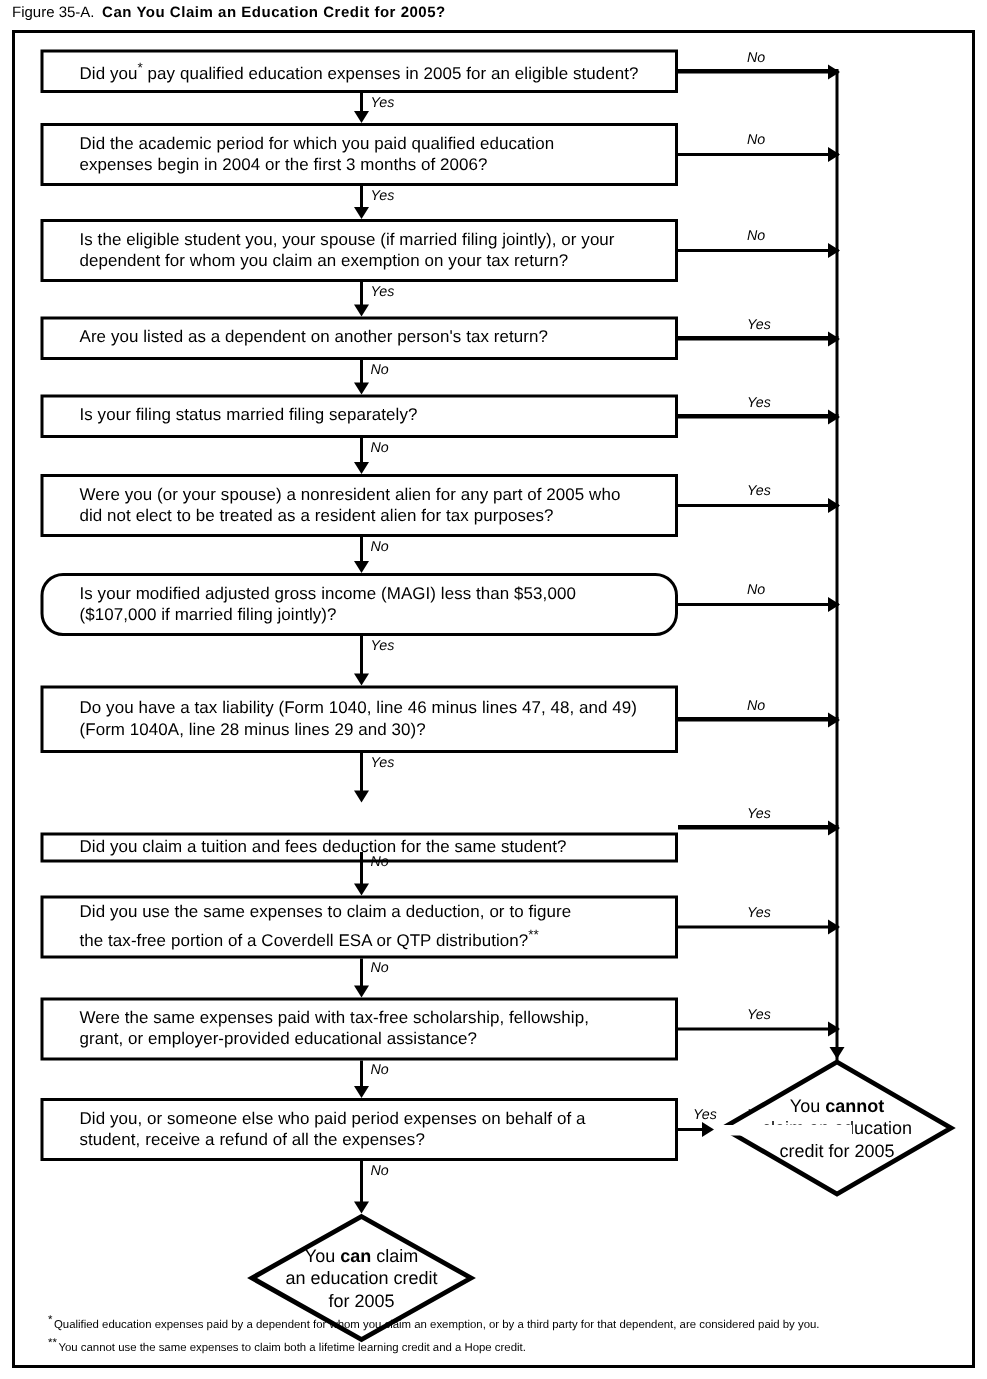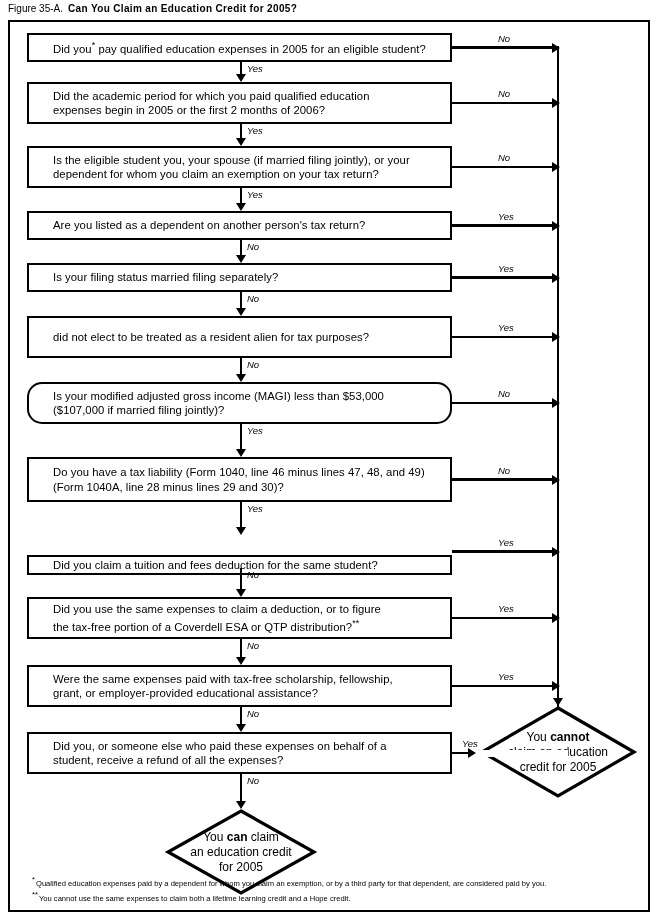--- a/index.html
+++ b/index.html
@@ -131,41 +131,42 @@
   <div id="canvas">
 
   <div class="qbox" style="top: 11px; height: 29px;">
         <div class="qtext">
           <div>Did you<span class="sup">*</span> pay qualified education expenses in 2005 for an eligible student?</div>
         </div>
       </div>
       <div class="qbox" style="top: 60px; height: 42px;">
         <div class="qtext">
           <div>Did the academic period for which you paid qualified education</div>
-          <div>expenses begin in 2005 or the first 2 months of 2006?</div>
+          <div>expenses begin in 2004 or the first 3 months of 2006?</div>
         </div>
       </div>
       <div class="qbox" style="top: 124px; height: 42px;">
         <div class="qtext">
           <div>Is the eligible student you, your spouse (if married filing jointly), or your</div>
           <div>dependent for whom you claim an exemption on your tax return?</div>
         </div>
       </div>
       <div class="qbox" style="top: 189px; height: 29px;">
         <div class="qtext">
           <div>Are you listed as a dependent on another person's tax return?</div>
         </div>
       </div>
       <div class="qbox" style="top: 241px; height: 29px;">
         <div class="qtext">
           <div>Is your filing status married filing separately?</div>
         </div>
       </div>
       <div class="qbox" style="top: 294px; height: 42px;">
         <div class="qtext">
+          <div>Were you (or your spouse) a nonresident alien for any part of 2005 who</div>
           <div>did not elect to be treated as a resident alien for tax purposes?</div>
         </div>
       </div>
       <div class="qbox" style="top: 360px; height: 42px; border-radius: 15px;">
         <div class="qtext">
           <div>Is your modified adjusted gross income (MAGI) less than $53,000</div>
           <div>($107,000 if married filing jointly)?</div>
         </div>
       </div>
       <div class="qbox" style="top: 435px; height: 45px;">
@@ -186,21 +187,21 @@
         </div>
       </div>
       <div class="qbox" style="top: 643px; height: 42px;">
         <div class="qtext">
           <div>Were the same expenses paid with tax-free scholarship, fellowship,</div>
           <div>grant, or employer-provided educational assistance?</div>
         </div>
       </div>
       <div class="qbox" style="top: 710px; height: 42px;">
         <div class="qtext">
-          <div>Did you, or someone else who paid these expenses on behalf of a</div>
+          <div>Did you, or someone else who paid period expenses on behalf of a</div>
           <div>student, receive a refund of all the expenses?</div>
         </div>
       </div>
       <div class="hline" style="left: 442px; top: 24.25px; width: 107px;"></div>
       <div class="arrow-right" style="left: 542px; top: 20.5px;"></div>
       <div class="blabel" style="left: 488px; top: 10.5px;">No</div>
       <div class="hline" style="left: 442px; top: 79.75px; width: 107px;"></div>
       <div class="arrow-right" style="left: 542px; top: 76px;"></div>
       <div class="blabel" style="left: 488px; top: 66px;">No</div>
       <div class="hline" style="left: 442px; top: 143.75px; width: 107px;"></div>

